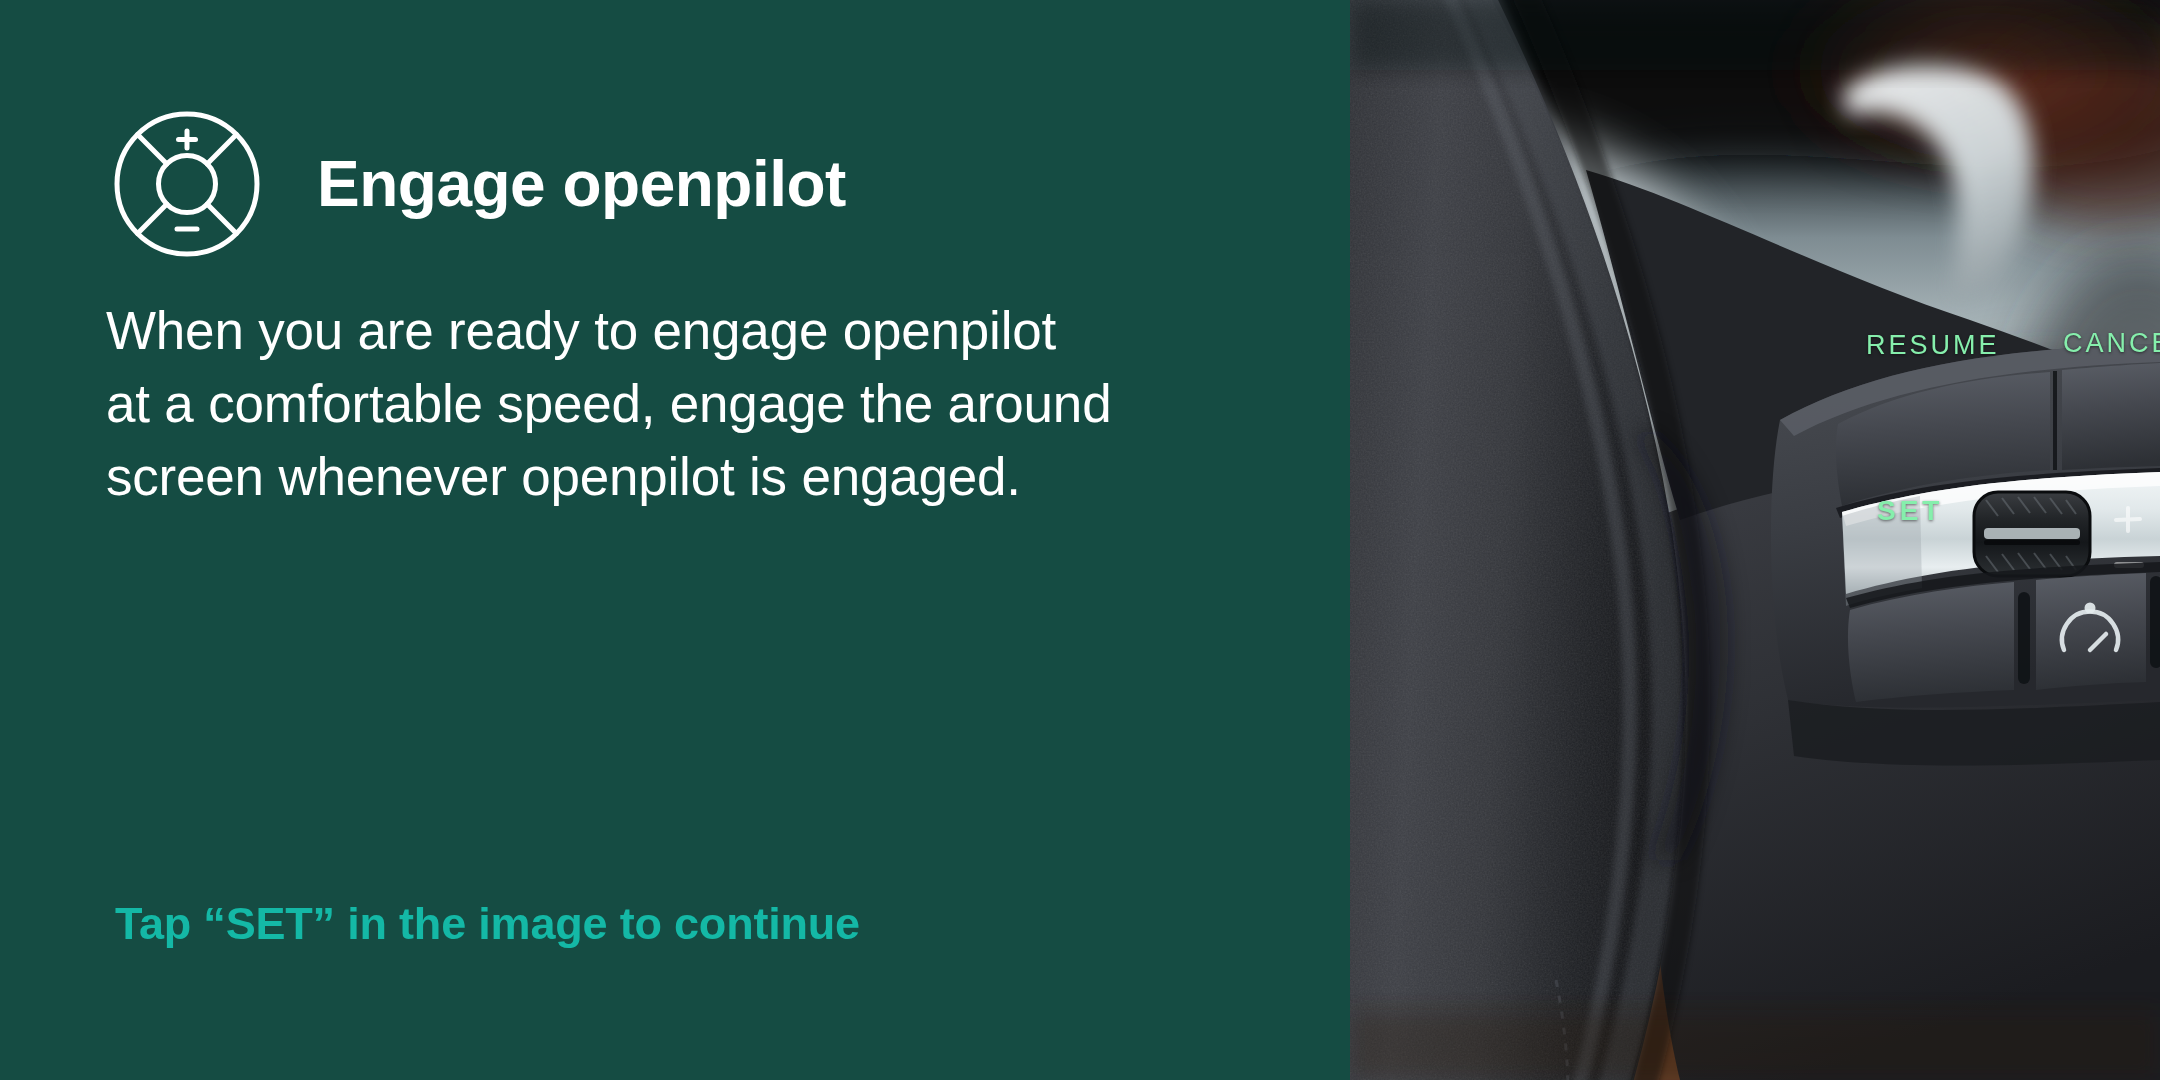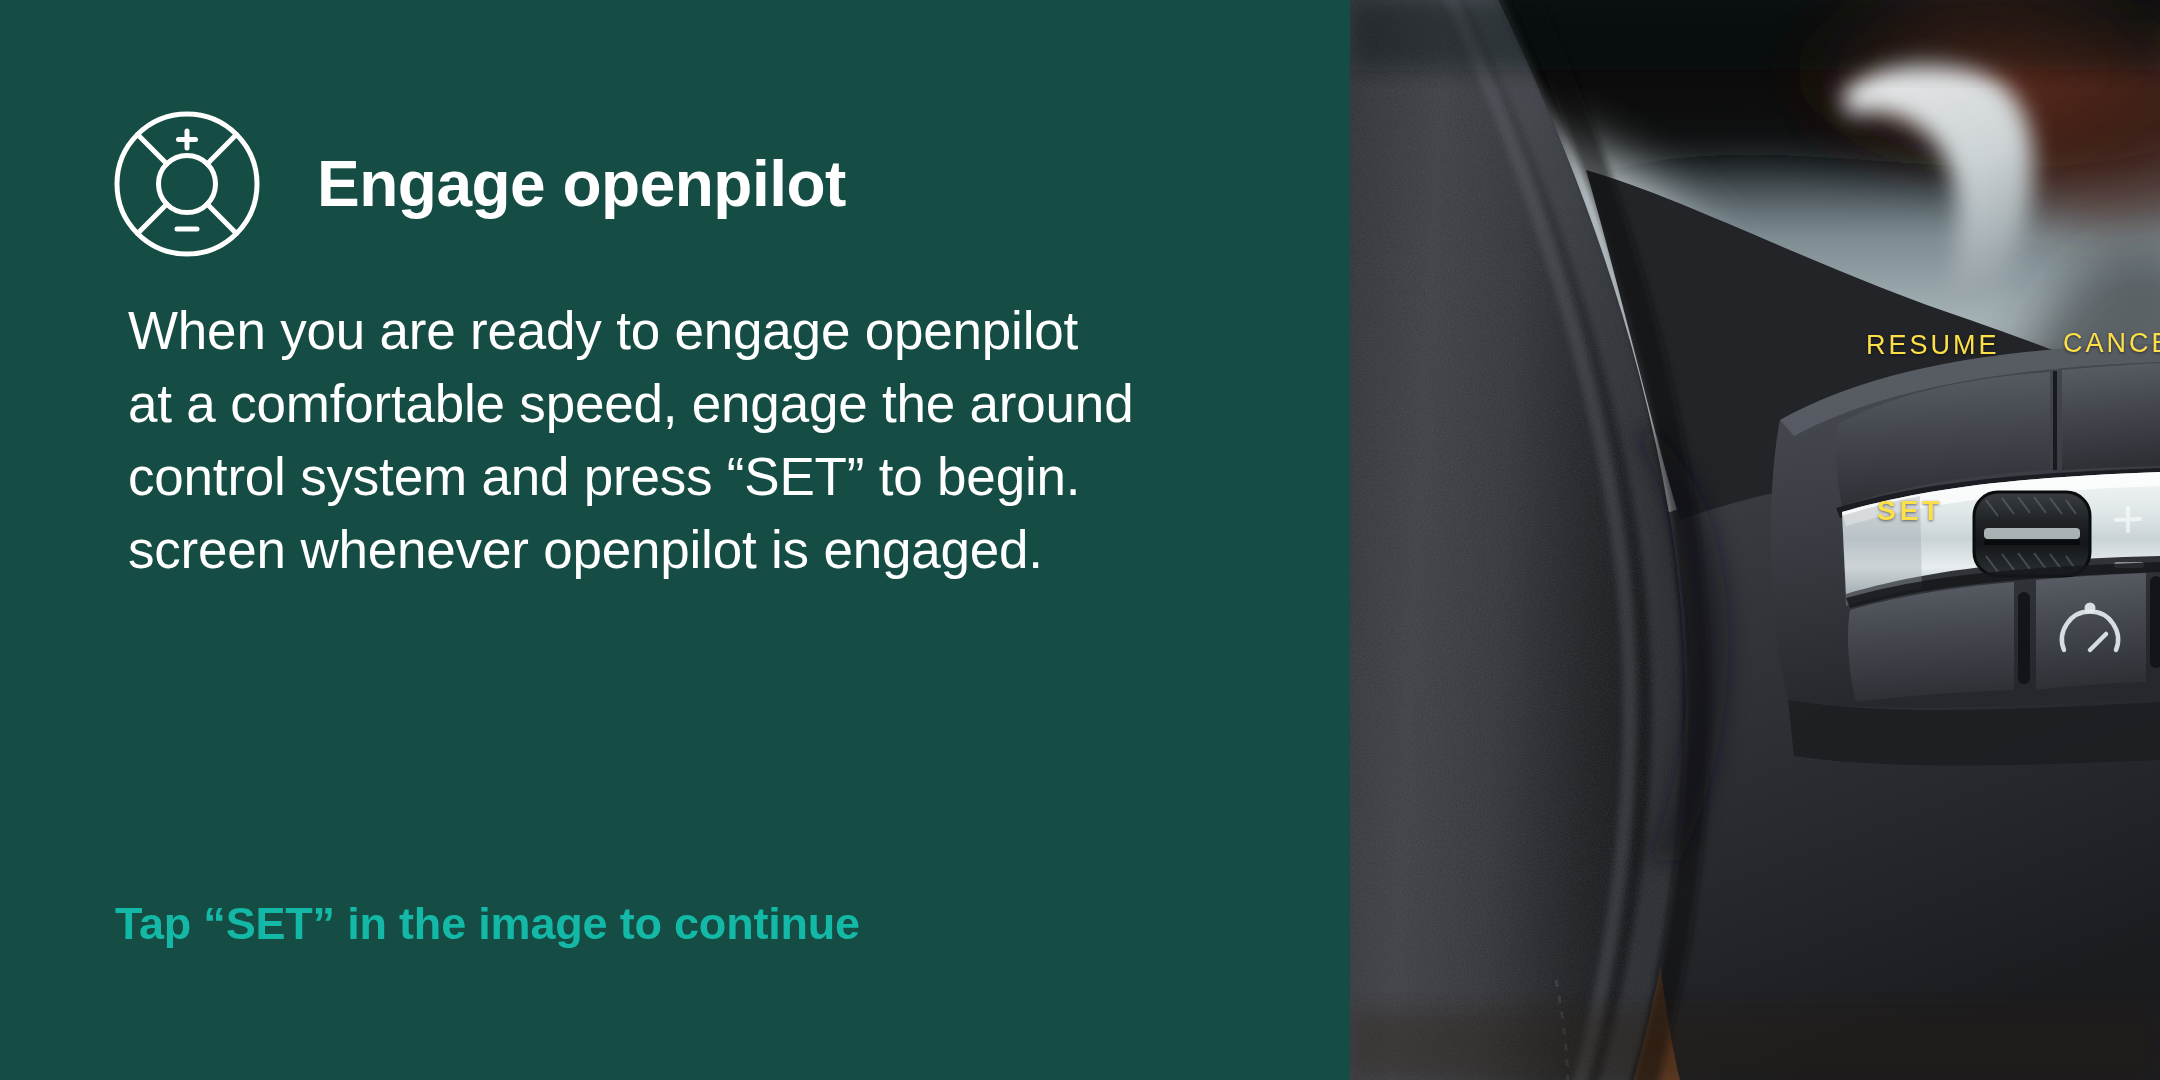--- a/index.html
+++ b/index.html
@@ -56,21 +56,21 @@
     letter-spacing: -0.5px;
     line-height: 1;
     white-space: nowrap;
     margin: 8px;
     padding: 0;
   }
 
   
   #body-copy {
     position: absolute;
-    left: 128px;
+    left: 106px;
     top: 294px;
     width: 1180px;
   }
   .body-line {
     font-size: 53px;
     font-weight: 400;
     color: #ffffff;
     line-height: 73px;
     white-space: nowrap;
     letter-spacing: -0.2px;
@@ -103,21 +103,21 @@
     left: 0;
     top: 0;
     width: 810px;
     height: 1080px;
     display: block;
   }
 
   
   .wheel-label {
     position: absolute;
-    color: #fde047;
+    color: #86efac;
     font-family: "Liberation Sans", sans-serif;
     font-weight: 400;
     letter-spacing: 3px;
     text-shadow: 0 1px 3px rgba(0,0,0,.55);
     filter: blur(0.6px);
     pointer-events: none;
   }
   #label-resume {
     left: 516px;
     top: 330px;
@@ -163,21 +163,20 @@
           <line x1="64" y1="119" x2="84" y2="119"></line>
         </g>
       </svg>
 
       <h1 id="page-title">Engage openpilot</h1>
     </div>
 
     <div id="body-copy">
       <div class="body-line">When you are ready to engage openpilot</div>
       <div class="body-line">at a comfortable speed, engage the around</div>
-      <div class="body-line">control system and press “SET” to begin.</div>
       <div class="body-line">screen whenever openpilot is engaged.</div>
     </div>
 
     <div id="cta-text">Tap “SET” in the image to continue</div>
   </div>
 
   <div id="photo-panel">
 
     <svg id="photo-svg" viewBox="0 0 810 1080" preserveAspectRatio="xMidYMid slice" aria-hidden="true">
       <defs>

